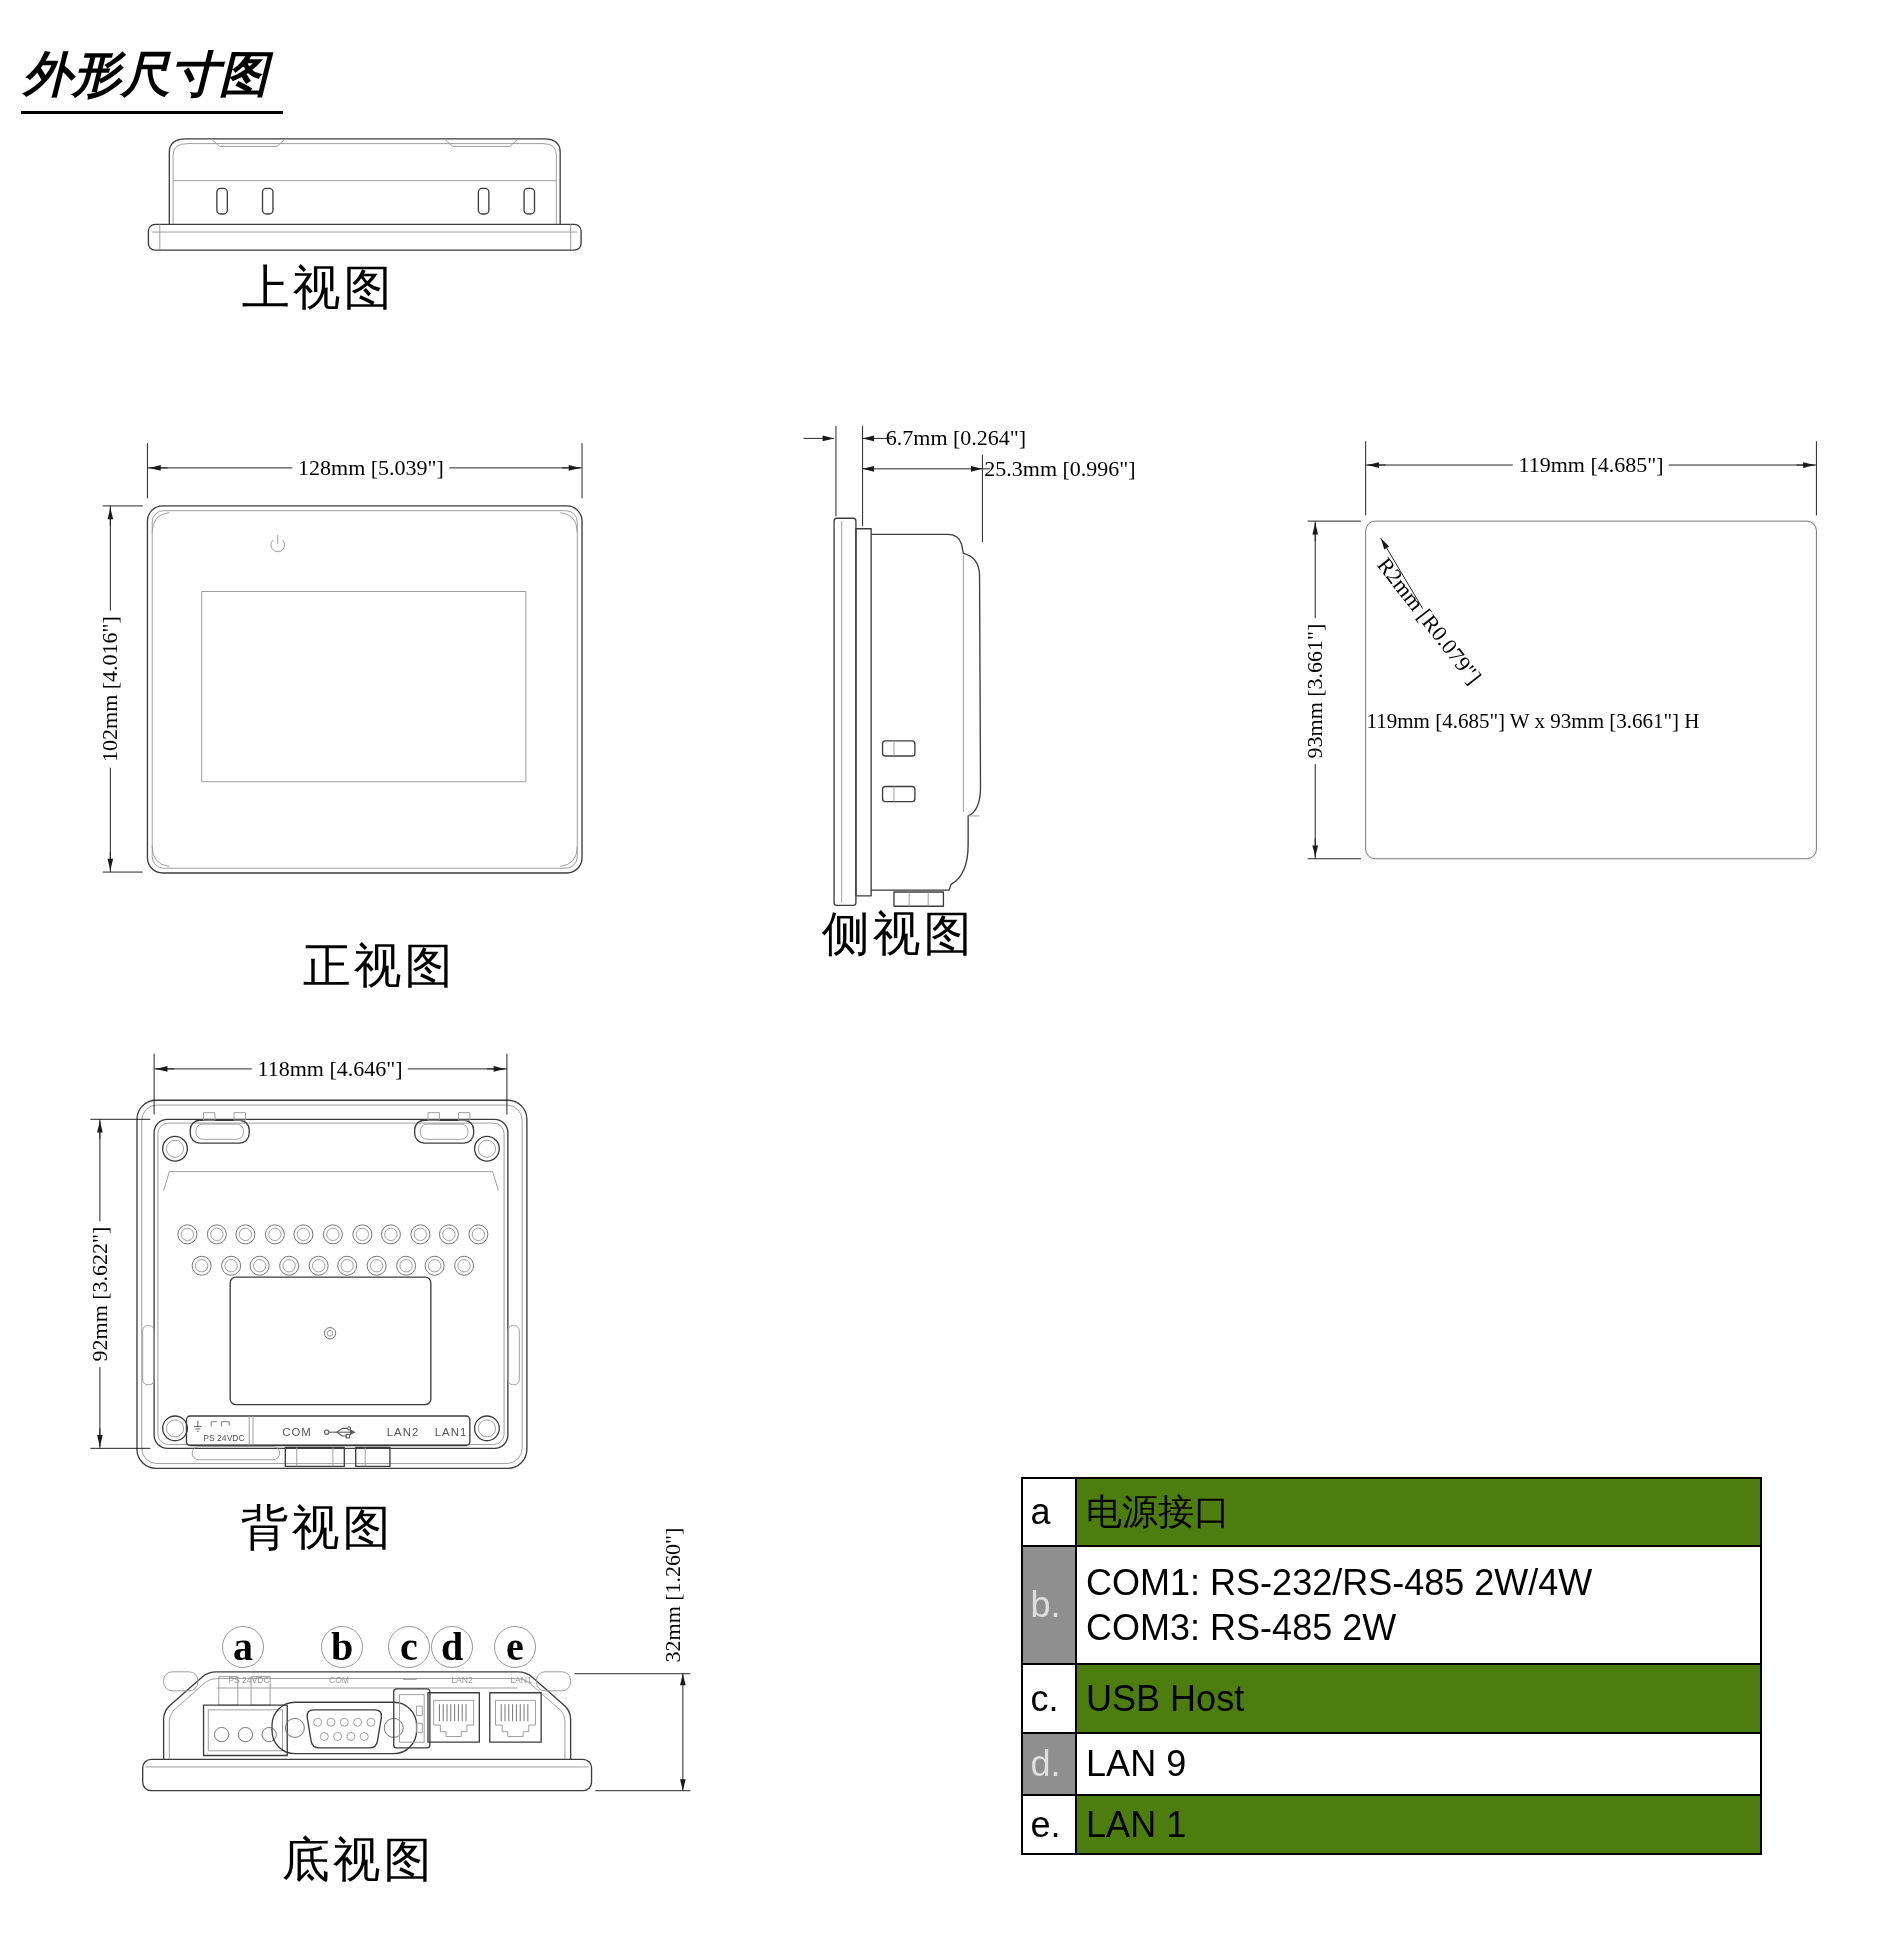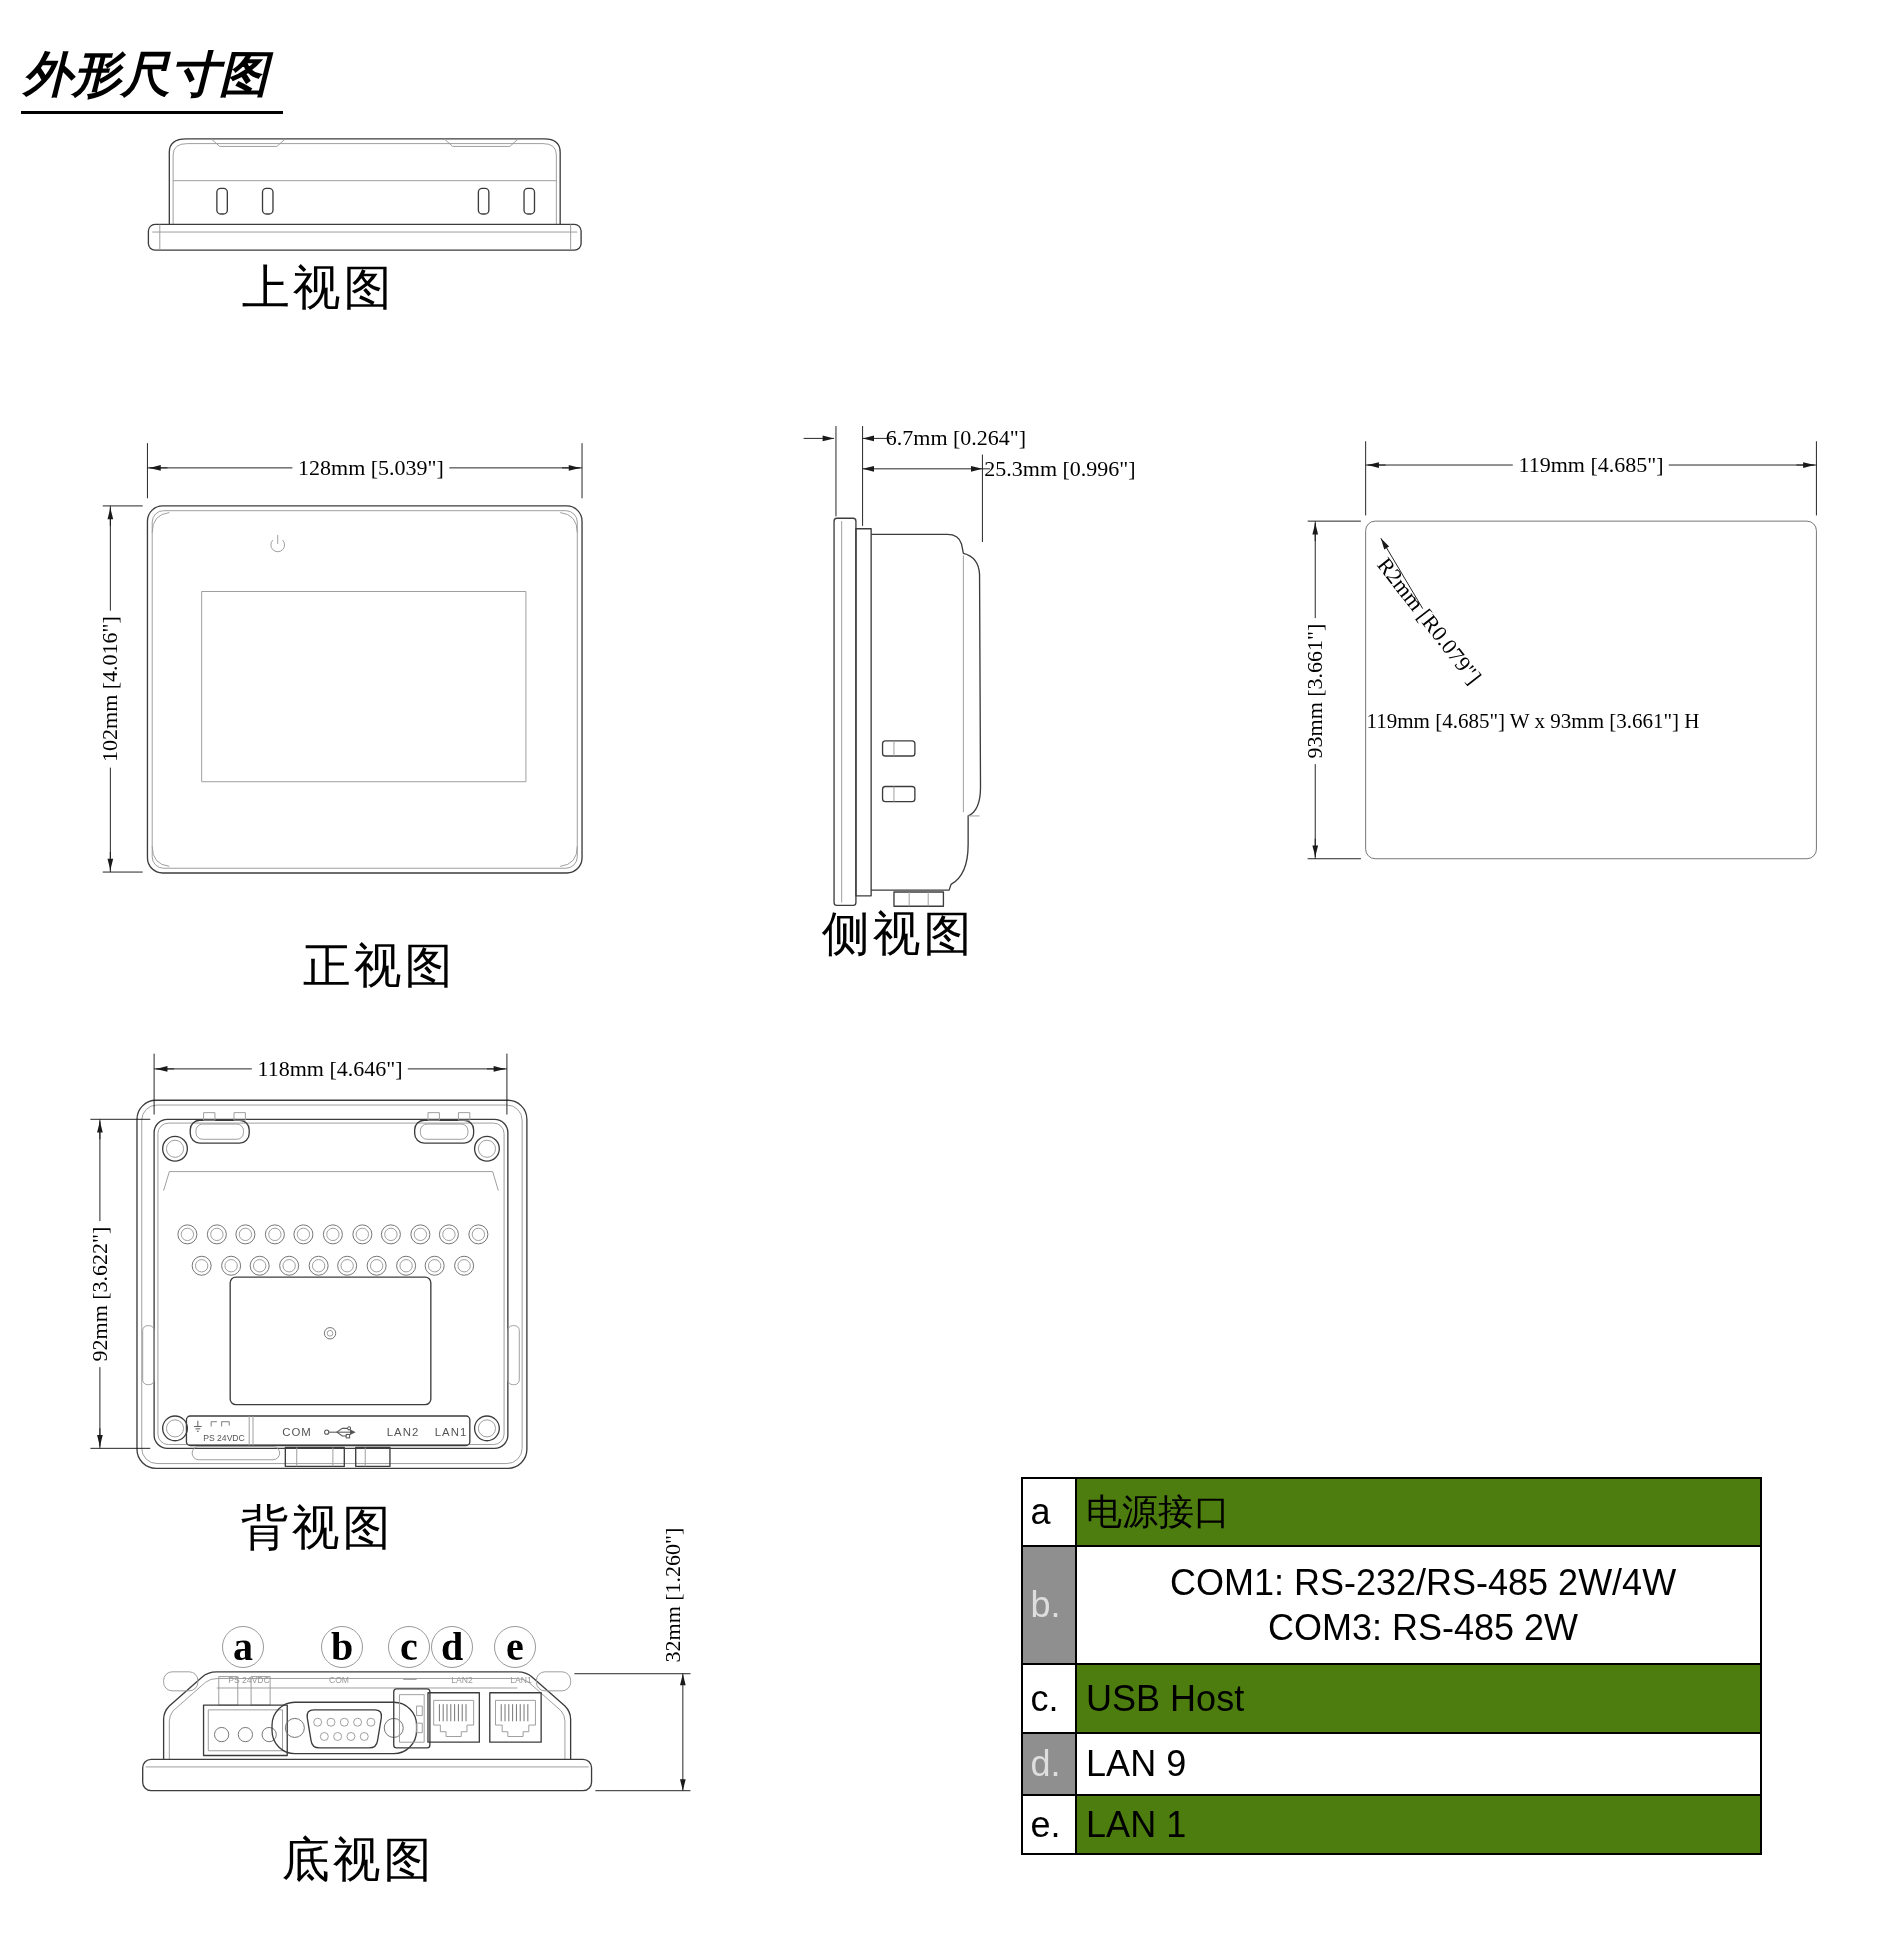--- a/index.html
+++ b/index.html
@@ -31,21 +31,21 @@
   table.legend td.k{width:44px;padding:0 0 0 7.6px;}
   table.legend tr:nth-child(1){height:68px;}
   table.legend tr:nth-child(2){height:118px;}
   table.legend tr:nth-child(3){height:69px;}
   table.legend tr:nth-child(4){height:62px;}
   table.legend tr:nth-child(5){height:59px;}
   .grayrow{background:#4d7c0f;}
   .whiterow{background:#fff;}
   .darkk{background:#8f8f8f;color:#dedede;}
   .whitek{background:#fff;color:#000;}
-  .two-line div{line-height:1.25;text-align:center;}
+  .two-line div{line-height:1.25;}
 </style>
 </head>
 <body>
 
 <div id="canvas">
 
 <svg width="1903" height="1940" viewBox="0 0 2001 2040">
   <defs>
     <marker id="arr" markerWidth="14" markerHeight="8" refX="13" refY="4" orient="auto-start-reverse" markerUnits="userSpaceOnUse">
       <path d="M1,1 L13,4 L1,7 Z" fill="#1a1a1a"></path>

